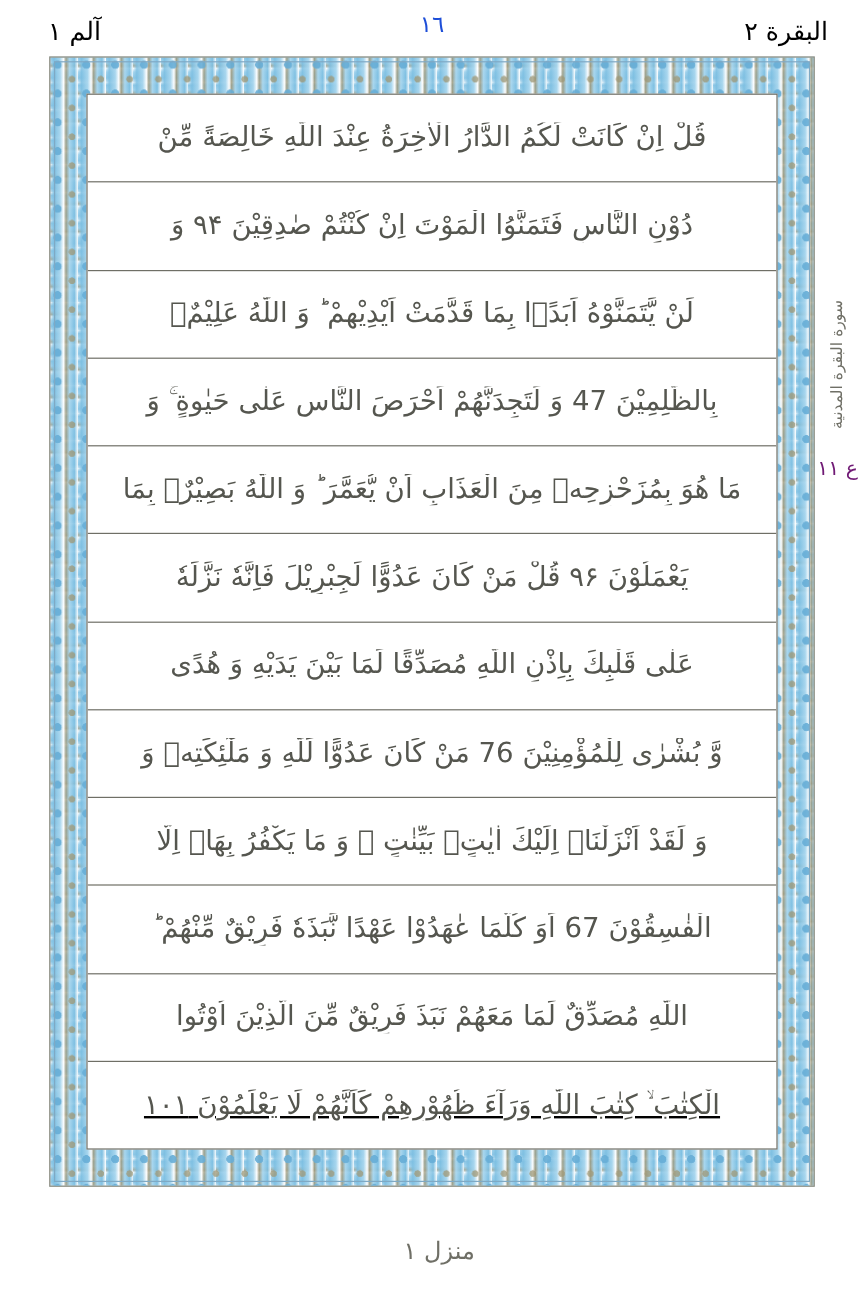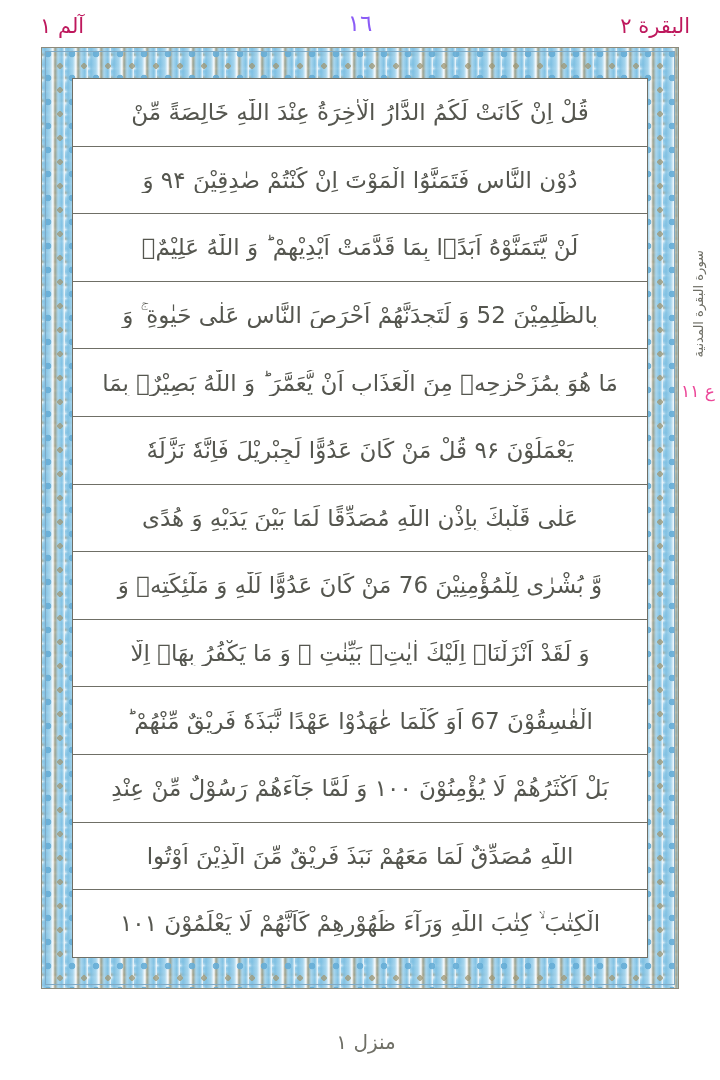--- a/index.html
+++ b/index.html
@@ -27,29 +27,29 @@
     left: 40px;
     right: 30px;
     height: 36px;
     display: flex;
     align-items: center;
     justify-content: space-between;
     direction: rtl;
   }
   .header-item {
     font-size: 21px;
-    color: #be185d;
+    color: #000000;
     line-height: 1;
     white-space: nowrap;
     letter-spacing: 0;
     font-family: "DejaVu Sans", "Liberation Sans", sans-serif;
   }
   .header-center {
-    font-size: 23px;
-    color: #8b5cf6;
+    font-size: 19px;
+    color: #1d4ed8;
     position: absolute;
     left: 50%;
     transform: translateX(-50%);
     top: 10px;
   }
   .header-surah { direction: rtl; }
   .header-juz   { direction: rtl; }
 
   
   .frame-outer {
@@ -128,21 +128,21 @@
     flex: 1 1 0;
     position: relative;
     display: flex;
     align-items: center;
     justify-content: center;
     direction: rtl;
     border-bottom: 1px solid #6f6f66;
     padding: 0 6px;
     box-sizing: border-box;
   }
-  .ayah-line:last-child { border-bottom: none; }
+  .ayah-line:last-child { border-bottom: none; text-decoration: underline; }
 
   .ayah-text {
     font-size: 23px;
     line-height: 1.15;
     color: #55564f;
     white-space: nowrap;
     direction: rtl;
     unicode-bidi: isolate;
     font-family: "DejaVu Sans", "Liberation Sans", sans-serif;
     width: 100%;
@@ -169,21 +169,21 @@
     text-orientation: mixed;
     transform: rotate(180deg);
     font-size: 13px;
     color: #6f6f66;
     white-space: nowrap;
     line-height: 1;
     font-family: "DejaVu Sans", "Liberation Sans", sans-serif;
   }
   .ruku-mark {
     font-size: 17px;
-    color: #ec4899;
+    color: #701a75;
     direction: rtl;
     white-space: nowrap;
     line-height: 1.05;
     text-align: center;
   }
 
   
   .footer {
     position: absolute;
     left: 0;
@@ -218,42 +218,39 @@
       <div class="ayah-line">
         <span class="ayah-text">قُلْ اِنْ كَانَتْ لَكُمُ الدَّارُ الْاٰخِرَةُ عِنْدَ اللّٰهِ خَالِصَةً مِّنْ</span>
       </div>
       <div class="ayah-line">
         <span class="ayah-text">دُوْنِ النَّاسِ فَتَمَنَّوُا الْمَوْتَ اِنْ كُنْتُمْ صٰدِقِيْنَ ۹۴ وَ</span>
       </div>
       <div class="ayah-line">
         <span class="ayah-text">لَنْ يَّتَمَنَّوْهُ اَبَدًۢا بِمَا قَدَّمَتْ اَيْدِيْهِمْ ؕ وَ اللّٰهُ عَلِيْمٌۢ</span>
       </div>
       <div class="ayah-line">
-        <span class="ayah-text">بِالظّٰلِمِيْنَ 52 وَ لَتَجِدَنَّهُمْ اَحْرَصَ النَّاسِ عَلٰى حَيٰوةٍ ۚ وَ</span>
+        <span class="ayah-text">بِالظّٰلِمِيْنَ 47 وَ لَتَجِدَنَّهُمْ اَحْرَصَ النَّاسِ عَلٰى حَيٰوةٍ ۚ وَ</span>
       </div>
       <div class="ayah-line">
         <span class="ayah-text">مَا هُوَ بِمُزَحْزِحِهٖ مِنَ الْعَذَابِ اَنْ يُّعَمَّرَ ؕ وَ اللّٰهُ بَصِيْرٌۢ بِمَا</span>
       </div>
       <div class="ayah-line">
         <span class="ayah-text">يَعْمَلُوْنَ ۹۶ قُلْ مَنْ كَانَ عَدُوًّا لِّجِبْرِيْلَ فَاِنَّهٗ نَزَّلَهٗ</span>
       </div>
       <div class="ayah-line">
         <span class="ayah-text">عَلٰى قَلْبِكَ بِاِذْنِ اللّٰهِ مُصَدِّقًا لِّمَا بَيْنَ يَدَيْهِ وَ هُدًى</span>
       </div>
       <div class="ayah-line">
         <span class="ayah-text">وَّ بُشْرٰى لِلْمُؤْمِنِيْنَ 76 مَنْ كَانَ عَدُوًّا لِّلّٰهِ وَ مَلٰٓئِكَتِهٖ وَ</span>
       </div>
       <div class="ayah-line">
         <span class="ayah-text">وَ لَقَدْ اَنْزَلْنَاۤ اِلَيْكَ اٰيٰتٍۭ بَيِّنٰتٍ ۚ وَ مَا يَكْفُرُ بِهَاۤ اِلَّا</span>
       </div>
       <div class="ayah-line">
         <span class="ayah-text">الْفٰسِقُوْنَ 67 اَوَ كُلَّمَا عٰهَدُوْا عَهْدًا نَّبَذَهٗ فَرِيْقٌ مِّنْهُمْ ؕ</span>
-      </div>
-      <div class="ayah-line">
-        <span class="ayah-text">بَلْ اَكْثَرُهُمْ لَا يُؤْمِنُوْنَ ۱۰۰ وَ لَمَّا جَآءَهُمْ رَسُوْلٌ مِّنْ عِنْدِ</span>
       </div>
       <div class="ayah-line">
         <span class="ayah-text">اللّٰهِ مُصَدِّقٌ لِّمَا مَعَهُمْ نَبَذَ فَرِيْقٌ مِّنَ الَّذِيْنَ اُوْتُوا</span>
       </div>
       <div class="ayah-line">
         <span class="ayah-text">الْكِتٰبَ ۙ كِتٰبَ اللّٰهِ وَرَآءَ ظُهُوْرِهِمْ كَاَنَّهُمْ لَا يَعْلَمُوْنَ ۱۰۱</span>
       </div>
     </div>
   </div>
 

